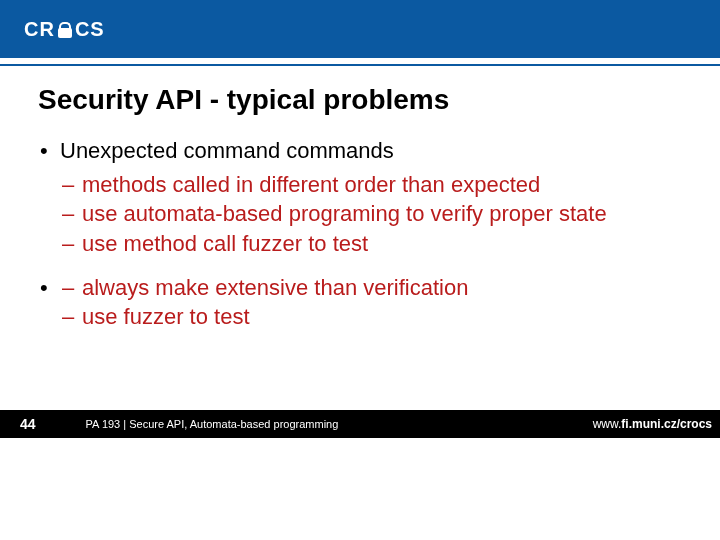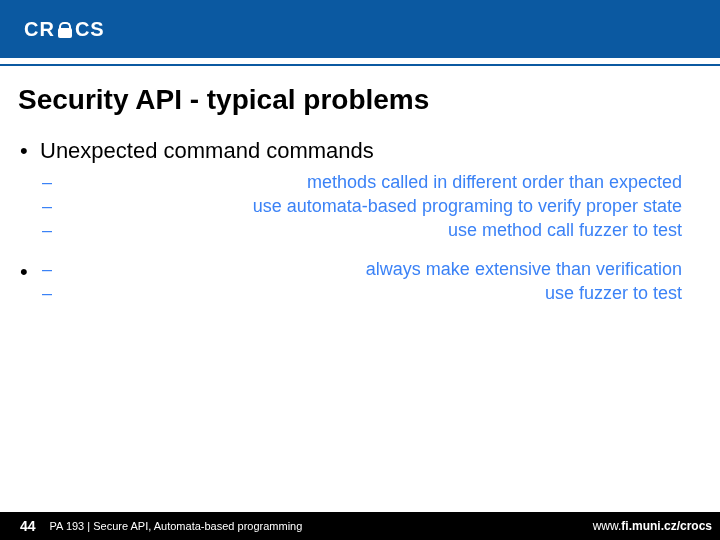--- a/index.html
+++ b/index.html
@@ -1,32 +1,32 @@
 <!DOCTYPE html>
 <html><head>
 <meta charset="utf-8">
 <style>
   * { margin: 0; padding: 0; box-sizing: border-box; }
   html, body { width: 720px; height: 540px; font-family: Arial, Helvetica, sans-serif; background: #fff; overflow: hidden; }
-  .slide { width: 720px; height: 540px; position: relative; display: flex; flex-direction: column; }
+  .slide { width: 720px; height: 438px; position: relative; display: flex; flex-direction: column; }
   .header { height: 58px; background: #0b59a1; display: flex; align-items: center; padding-left: 24px; }
   .logo { color: #fff; font-weight: bold; font-size: 20px; letter-spacing: 1px; display: flex; align-items: center; }
   .logo .lockglyph { display: inline-block; width: 18px; height: 18px; margin: 0 1px; position: relative; top: 1px; }
   .logo .lockglyph::before { content: ""; position: absolute; left: 3px; top: 1px; width: 8px; height: 6px; border: 2px solid #fff; border-bottom: none; border-radius: 5px 5px 0 0; }
   .logo .lockglyph::after { content: ""; position: absolute; left: 2px; top: 7px; width: 14px; height: 10px; background: #fff; border-radius: 2px; }
   .sep { height: 2px; background: #0b59a1; margin-top: 6px; }
-  .content { flex: 1; padding: 18px 38px 0 18px; }
+  .content { flex: 1; padding: 18px 38px 0 38px; }
   .title { font-size: 28px; font-weight: bold; color: #000; margin-bottom: 20px; }
   .lvl1 { list-style: none; }
   .lvl1 > li { font-size: 22px; color: #000; margin-bottom: 4px; padding-left: 22px; position: relative; line-height: 1.35; }
   .lvl1 > li::before { content: "•"; position: absolute; left: 2px; top: 0; font-size: 22px; }
   .lvl2 { list-style: none; margin: 4px 0 14px 0; }
-  .lvl2 > li { font-size: 18px; color: #3b82f6; padding-left: 22px; position: relative; line-height: 1.35; text-align: right; }
+  .lvl2 > li { font-size: 22px; color: #b91c1c; padding-left: 22px; position: relative; line-height: 1.35; }
   .lvl2 > li::before { content: "–"; position: absolute; left: 2px; top: 0; }
-  .footer { height: 28px; background: #000; color: #fff; display: flex; align-items: center; font-size: 11px; }
+  .footer { height: 28px; background: #000; color: #fff; display: flex; align-items: center; font-size: 11px; gap: 36px; }
   .footer .pagenum { font-weight: bold; font-size: 14px; padding: 0 14px 0 20px; }
   .footer .ftext { flex: 1; }
   .footer .url { padding-right: 8px; font-size: 12px; }
   .footer .url .w { font-weight: bold; }
 </style>
 </head>
 <body>
 
 <div class="slide">
   <div class="header">

